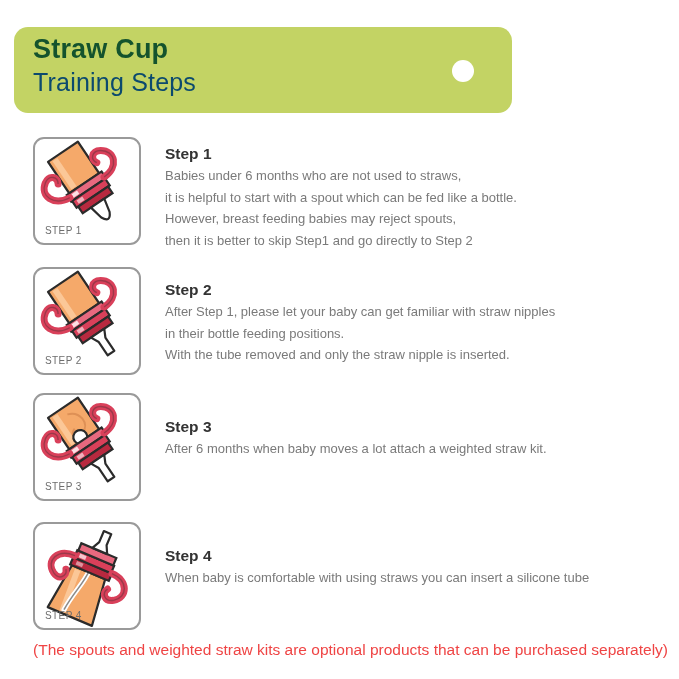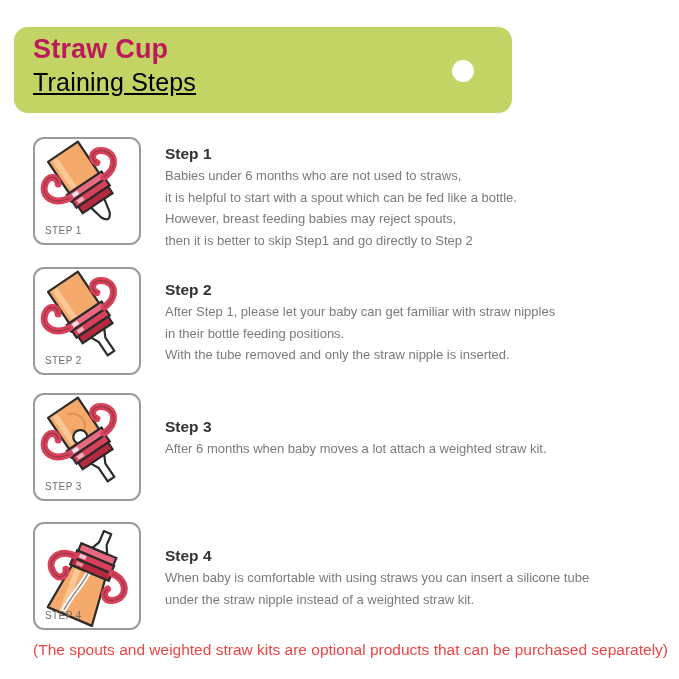--- a/index.html
+++ b/index.html
@@ -25,34 +25,33 @@
     background: #c3d364;
     border-radius: 14px;
     box-sizing: border-box;
   }
   #title-main {
     position: absolute;
     left: 19px;
     top: 7px;
     font-size: 27px;
     font-weight: bold;
-    color: #be185d;
+    color: #14532d;
     letter-spacing: 0.2px;
     white-space: nowrap;
   }
   #title-sub {
     position: absolute;
     left: 19px;
     top: 41px;
     font-size: 25px;
     font-weight: normal;
-    color: #000000;
+    color: #0c4a6e;
     letter-spacing: 0.2px;
     white-space: nowrap;
-    text-decoration: underline;
   }
   #punch-hole {
     position: absolute;
     right: 38px;
     top: 33px;
     width: 22px;
     height: 22px;
     border-radius: 50%;
     background: #ffffff;
   }
@@ -245,17 +244,16 @@
         <path d="M33 38 C14 38 8 54 20 62 C28 67 34 60 30 54" fill="none" stroke="#2b2b2b" stroke-width="1.4" opacity="0.35"></path>
         <path d="M74 40 C92 40 98 56 86 64 C78 69 72 62 76 56" fill="none" stroke="#d9405a" stroke-width="7" stroke-linecap="round"></path>
         <path d="M74 40 C92 40 98 56 86 64 C78 69 72 62 76 56" fill="none" stroke="#2b2b2b" stroke-width="1.4" opacity="0.35"></path>
       </g>
     </svg>
     <div class="thumb-label">STEP 4</div>
   </div>
   <div class="step-text" style="top:23px;">
     <div class="step-heading">Step 4</div>
     <div class="step-line">When baby is comfortable with using straws you can insert a silicone tube</div>
-    <div class="step-line">under the straw nipple instead of a weighted straw kit.</div>
   </div>
 </div>
 
 <div id="footer-note">(The spouts and weighted straw kits are optional products that can be purchased separately)</div>
 
 </body></html>

